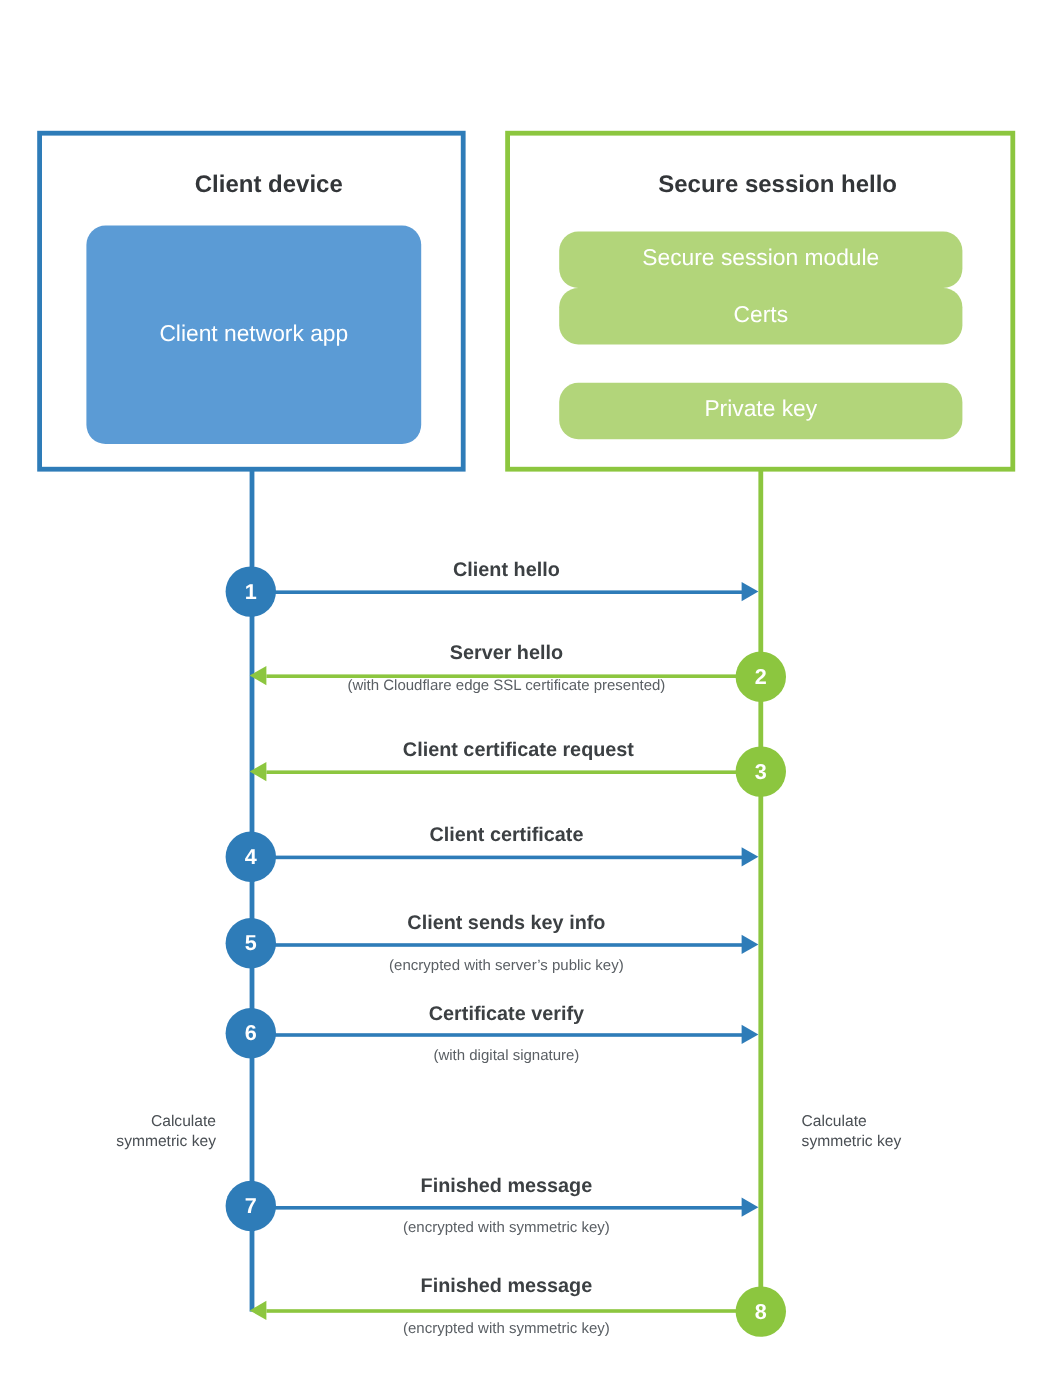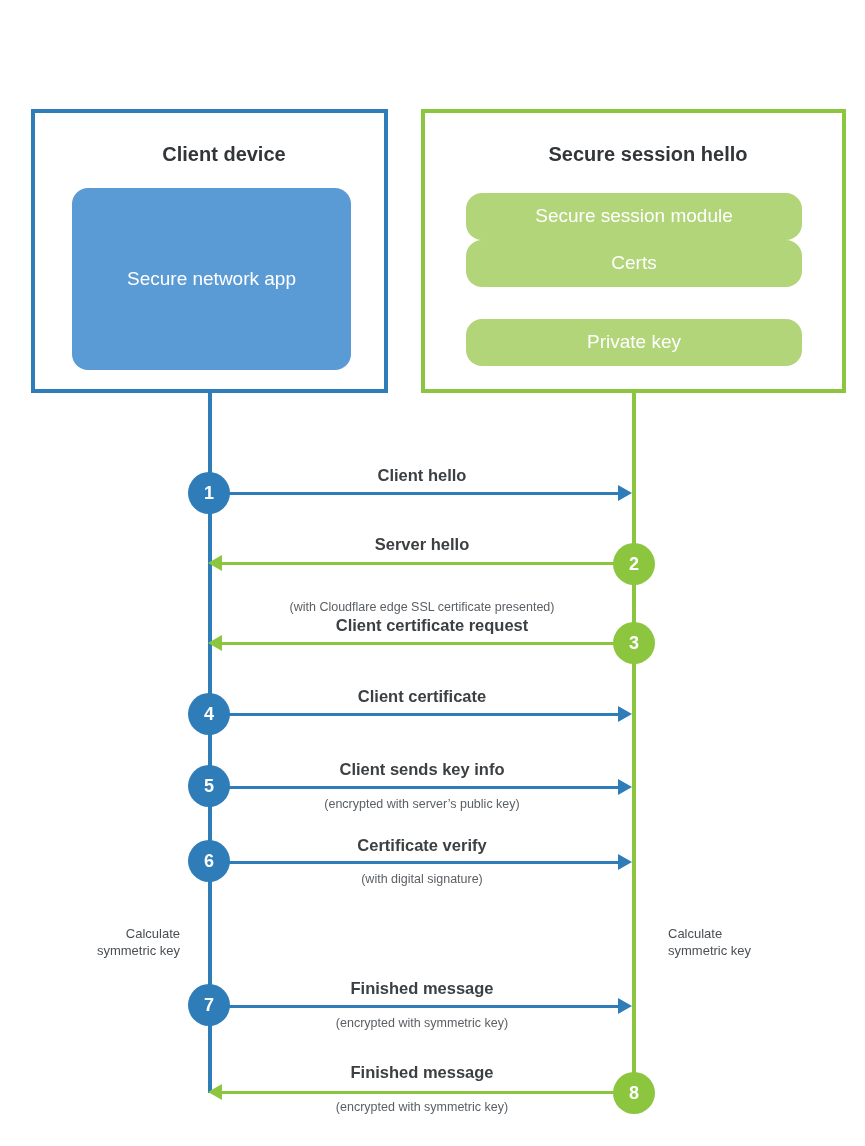--- a/index.html
+++ b/index.html
@@ -165,42 +165,42 @@
   .side-note.right { text-align: left; }
 </style>
 </head>
 <body>
 
 <div id="diagram">
 
 
   <div class="actor-box client">
     <div class="actor-title">Client device</div>
-    <div class="inner-panel blue">Secure network app</div>
+    <div class="inner-panel blue">Client network app</div>
   </div>
 
   <div class="actor-box server">
     <div class="actor-title">Secure session hello</div>
     <div class="inner-panel green g1">Secure session module</div>
     <div class="inner-panel green g2">Certs</div>
     <div class="inner-panel green g3">Private key</div>
   </div>
 
   <div class="lifeline client"></div>
   <div class="lifeline server"></div>
 
   <div class="msg-label" style="left:210px; top:466px; width:424px;">Client hello</div>
   <div class="msg-line blue" style="left:210px; top:492px; width:412px;"></div>
   <div class="arrowhead right blue" style="left:618px; top:485px;"></div>
   <div class="step-circle blue" style="left:188px; top:472px;">1</div>
 
   <div class="msg-label" style="left:210px; top:535px; width:424px;">Server hello</div>
   <div class="msg-line green" style="left:222px; top:562px; width:412px;"></div>
   <div class="arrowhead left green" style="left:208px; top:555px;"></div>
-  <div class="msg-sublabel" style="left:210px; top:600px; width:424px;">(with Cloudflare edge SSL certificate presented)</div>
+  <div class="msg-sublabel" style="left:210px; top:564px; width:424px;">(with Cloudflare edge SSL certificate presented)</div>
   <div class="step-circle green" style="left:613px; top:543px;">2</div>
 
   <div class="msg-label" style="left:220px; top:616px; width:424px;text-align:center;">Client certificate request</div>
   <div class="msg-line green" style="left:222px; top:642px; width:412px;"></div>
   <div class="arrowhead left green" style="left:208px; top:635px;"></div>
   <div class="step-circle green" style="left:613px; top:622px;">3</div>
 
   <div class="msg-label" style="left:210px; top:687px; width:424px;">Client certificate</div>
   <div class="msg-line blue" style="left:210px; top:713px; width:412px;"></div>
   <div class="arrowhead right blue" style="left:618px; top:706px;"></div>

